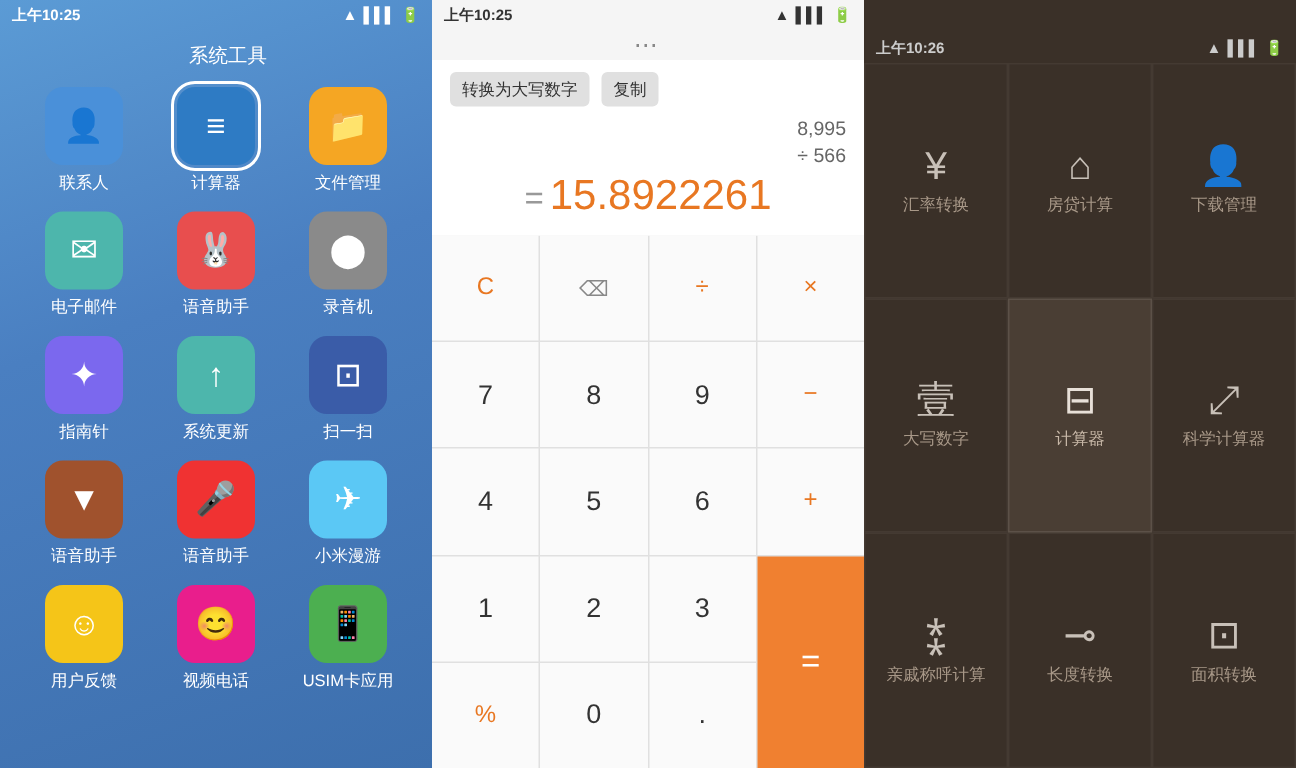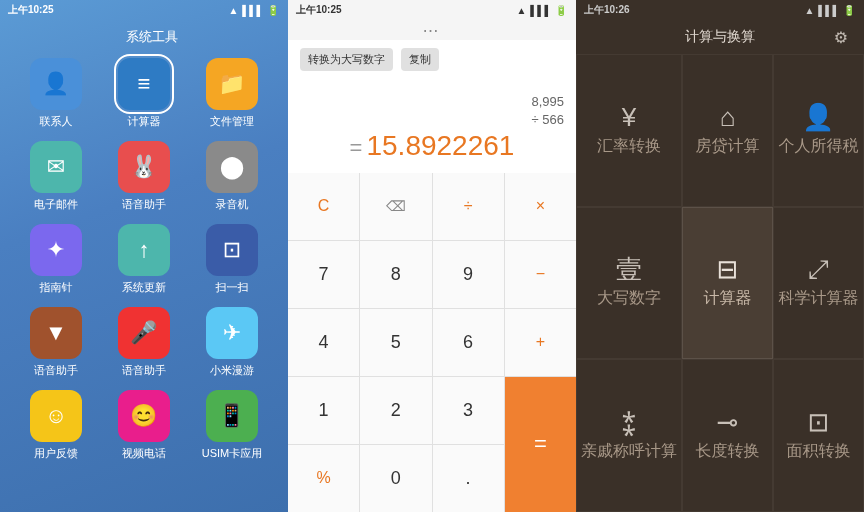--- a/index.html
+++ b/index.html
@@ -116,21 +116,21 @@
     }
 
     .calc-display {
       background: #fff;
       padding: 8px 12px 6px 12px;
       position: relative;
     }
     .calc-convert-row {
       display: flex;
       gap: 8px;
-      margin-bottom: 22px;
+      margin-bottom: 6px;
     }
     .calc-convert-btn {
       background: #e0e0e0;
       border: none;
       border-radius: 4px;
       padding: 4px 8px;
       font-size: 11px;
       color: #333;
       cursor: pointer;
     }
@@ -182,20 +182,21 @@
     #panel-menu {
       width: 288px;
       height: 512px;
       background: #3a3028;
       display: flex;
       flex-direction: column;
     }
     #panel-menu .status-bar {
       background: #3a3028;
       color: #ccc;
+      margin-top: 22px;
     }
     .menu-header {
       display: flex;
       align-items: center;
       justify-content: center;
       padding: 8px 16px;
       position: relative;
     }
     .menu-title {
       color: #e0d8d0;
@@ -228,21 +229,21 @@
     .menu-item.selected {
       background: #4a3e34;
       border: 1px solid rgba(255,255,255,0.1);
     }
     .menu-icon {
       font-size: 26px;
       color: #c8c0b8;
       line-height: 1;
     }
     .menu-label {
-      font-size: 16px;
+      font-size: 11px;
       color: #a89888;
       text-align: right;
       white-space: nowrap;
     }
     .menu-item.selected .menu-icon { color: #e8e0d8; }
     .menu-item.selected .menu-label { color: #c8b8a8; }
   </style>
 </head>
 <body>
 
@@ -376,37 +377,33 @@
 <div id="panel-menu">
   <div class="status-bar">
     <span class="status-bar-left">上午10:26</span>
     <div class="status-bar-right">
       <span>▲</span>
       <span>▌▌▌</span>
       <span>🔋</span>
     </div>
   </div>
 
-  <div class="menu-header">
-    <span class="menu-title">计算与换算</span>
-    <span class="menu-gear">⚙</span>
-  </div>
 
   <div class="menu-grid" id="menu-grid">
   <div class="menu-item">
         <span class="menu-icon">¥</span>
         <span class="menu-label">汇率转换</span>
       </div>
       <div class="menu-item">
         <span class="menu-icon">⌂</span>
         <span class="menu-label">房贷计算</span>
       </div>
       <div class="menu-item">
         <span class="menu-icon">👤</span>
-        <span class="menu-label">个人所得税</span>
+        <span class="menu-label">下载管理</span>
       </div>
       <div class="menu-item">
         <span class="menu-icon">壹</span>
         <span class="menu-label">大写数字</span>
       </div>
       <div class="menu-item selected">
         <span class="menu-icon">⊟</span>
         <span class="menu-label">计算器</span>
       </div>
       <div class="menu-item">

